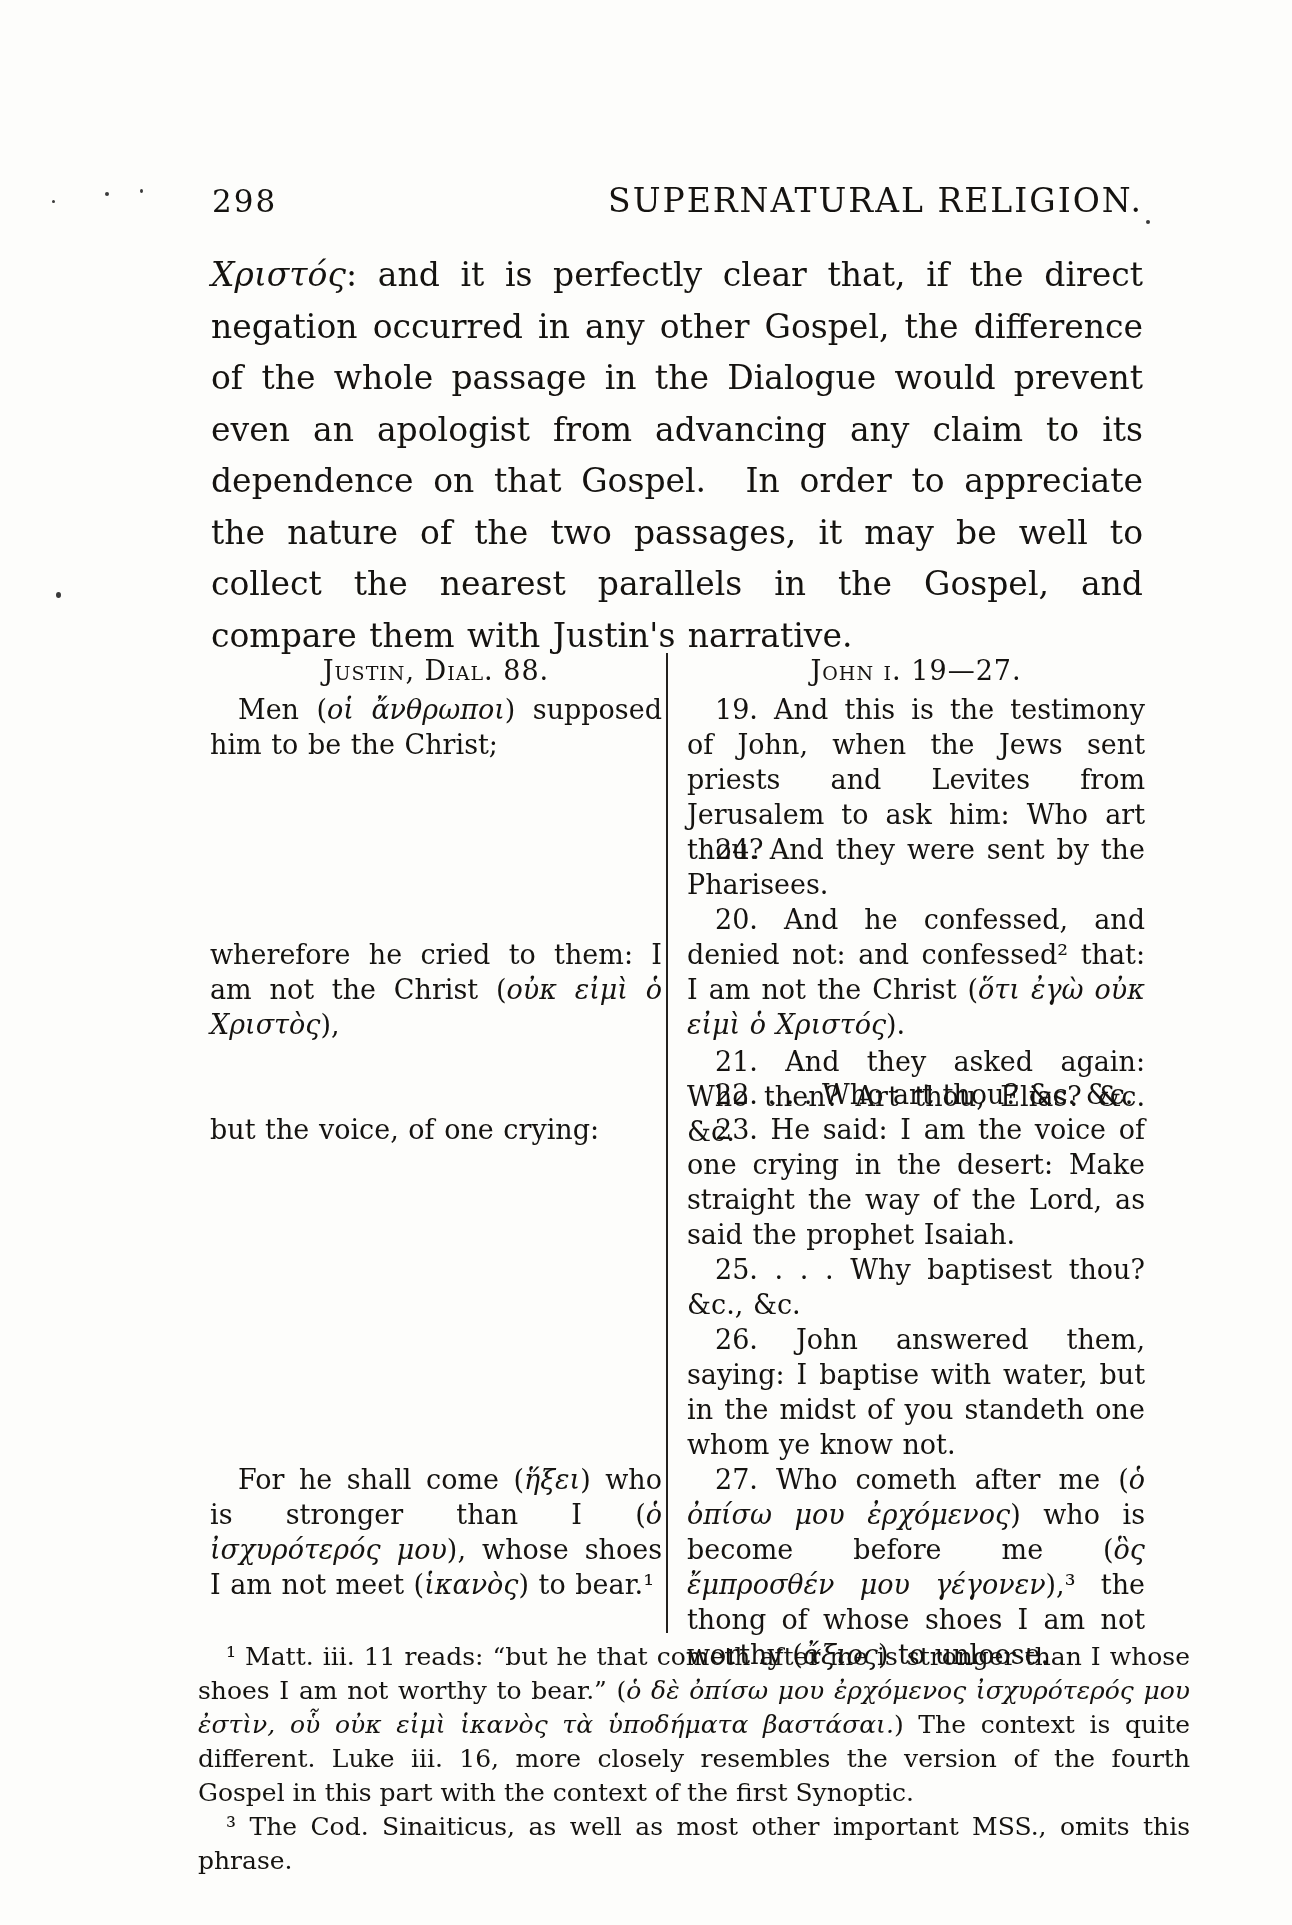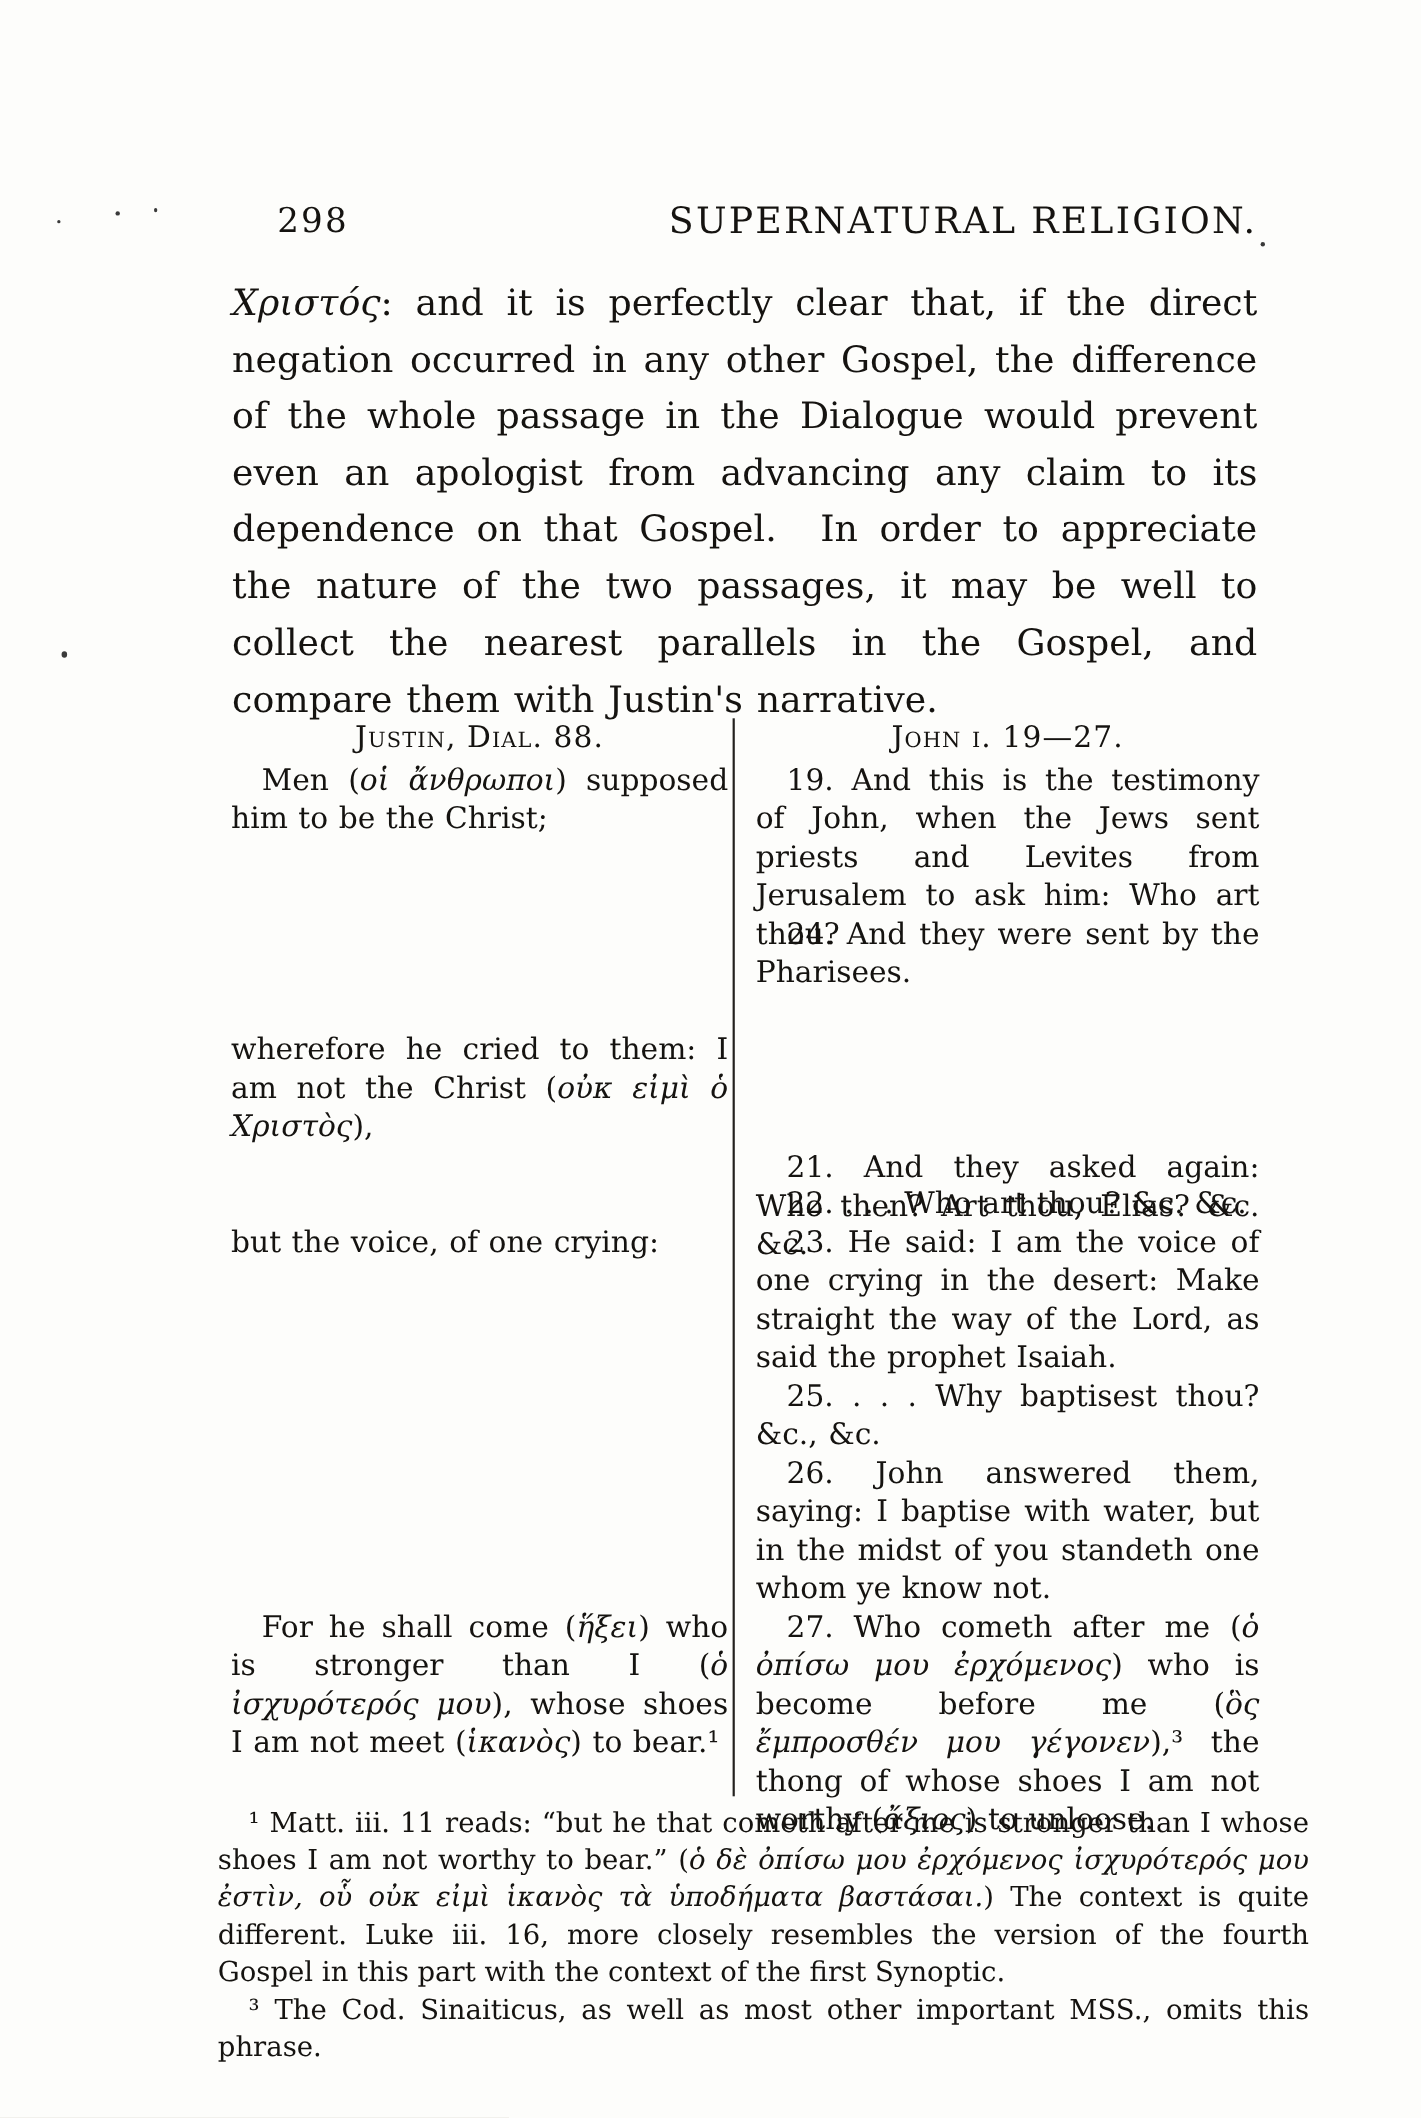--- a/index.html
+++ b/index.html
@@ -10,21 +10,21 @@
   }
   .speck { position:absolute; background:#3a3a3a; border-radius:50%; }
   .s1 { left:105px; top:192px; width:4px; height:4px; }
   .s2 { left:140px; top:189px; width:3px; height:4px; }
   .s3 { left:56px;  top:592px; width:5px; height:6px; }
   .s4 { left:52px;  top:200px; width:3px; height:3px; }
   .s5 { left:1146px; top:220px; width:4px; height:4px; }
 
   .pagenum {
     position:absolute; left:212px; top:183px;
-    font-size:31px; letter-spacing:2px;margin-left:40px;
+    font-size:31px; letter-spacing:2px;
   }
   .running-title {
     position:absolute; left:213px; top:181px; width:930px;
     text-align:right; font-size:33px; letter-spacing:2px;
   }
 
   p { margin:0; }
   .intro {
     position:absolute; left:211px; top:249px; width:932px;
     font-size:33px; line-height:51.5px; text-align:justify;
@@ -95,20 +95,21 @@
   <div class="col-header h-right">John i. 19—27.</div>
   <div class="divider"></div>
 
   <p class="cp lp lp0 ind"><span class="en">Men (</span><span class="gr">οἱ ἄνθρωποι</span><span class="en">) supposed him to be the Christ;</span></p>
   <p class="cp lp lp1"><span class="en">wherefore he cried to them: I am not the Christ (</span><span class="gr">οὐκ εἰμὶ ὁ Χριστὸς</span><span class="en">),</span></p>
   <p class="cp lp lp2"><span class="en">but the voice, of one crying:</span></p>
   <p class="cp lp lp3 ind"><span class="en">For he shall come (</span><span class="gr">ἥξει</span><span class="en">) who is stronger than I (</span><span class="gr">ὁ ἰσχυρότερός μου</span><span class="en">), whose shoes I am not meet (</span><span class="gr">ἱκανὸς</span><span class="en">) to bear.¹</span></p>
 
   <p class="cp rp rp0 ind"><span class="en">19. And this is the testimony of John, when the Jews sent priests and Levites from Jerusalem to ask him: Who art thou?</span></p>
   <p class="cp rp rp1 ind"><span class="en">24. And they were sent by the Pharisees.</span></p>
+  <p class="cp rp rp2 ind"><span class="en">20. And he confessed, and denied not: and confessed² that: I am not the Christ (</span><span class="gr">ὅτι ἐγὼ οὐκ εἰμὶ ὁ Χριστός</span><span class="en">).</span></p>
   <p class="cp rp rp3 ind"><span class="en">21. And they asked again: Who then? Art thou, Elias? &amp;c. &amp;c.</span></p>
   <p class="cp rp rp4 ind"><span class="en">22. . . . Who art thou? &amp;c. &amp;c.</span></p>
   <p class="cp rp rp5 ind"><span class="en">23. He said: I am the voice of one crying in the desert: Make straight the way of the Lord, as said the prophet Isaiah.</span></p>
   <p class="cp rp rp6 ind"><span class="en">25. . . . Why baptisest thou? &amp;c., &amp;c.</span></p>
   <p class="cp rp rp7 ind"><span class="en">26. John answered them, saying: I baptise with water, but in the midst of you standeth one whom ye know not.</span></p>
   <p class="cp rp rp8 ind"><span class="en">27. Who cometh after me (</span><span class="gr">ὁ ὀπίσω μου ἐρχόμενος</span><span class="en">) who is become before me (</span><span class="gr">ὃς ἔμπροσθέν μου γέγονεν</span><span class="en">),³ the thong of whose shoes I am not worthy (</span><span class="gr">ἄξιος</span><span class="en">) to unloose.</span></p>
 
   <div class="footnotes">
     <p class="fn ind"><span class="en">¹ Matt. iii. 11 reads: “but he that cometh after me is stronger than I whose shoes I am not worthy to bear.” (</span><span class="gr">ὁ δὲ ὀπίσω μου ἐρχόμενος ἰσχυρότερός μου ἐστὶν, οὗ οὐκ εἰμὶ ἱκανὸς τὰ ὑποδήματα βαστάσαι.</span><span class="en">) The context is quite different. Luke iii. 16, more closely resembles the version of the fourth Gospel in this part with the context of the first Synoptic.</span></p>
     <p class="fn ind"><span class="en">³ The Cod. Sinaiticus, as well as most other important MSS., omits this phrase.</span></p>

